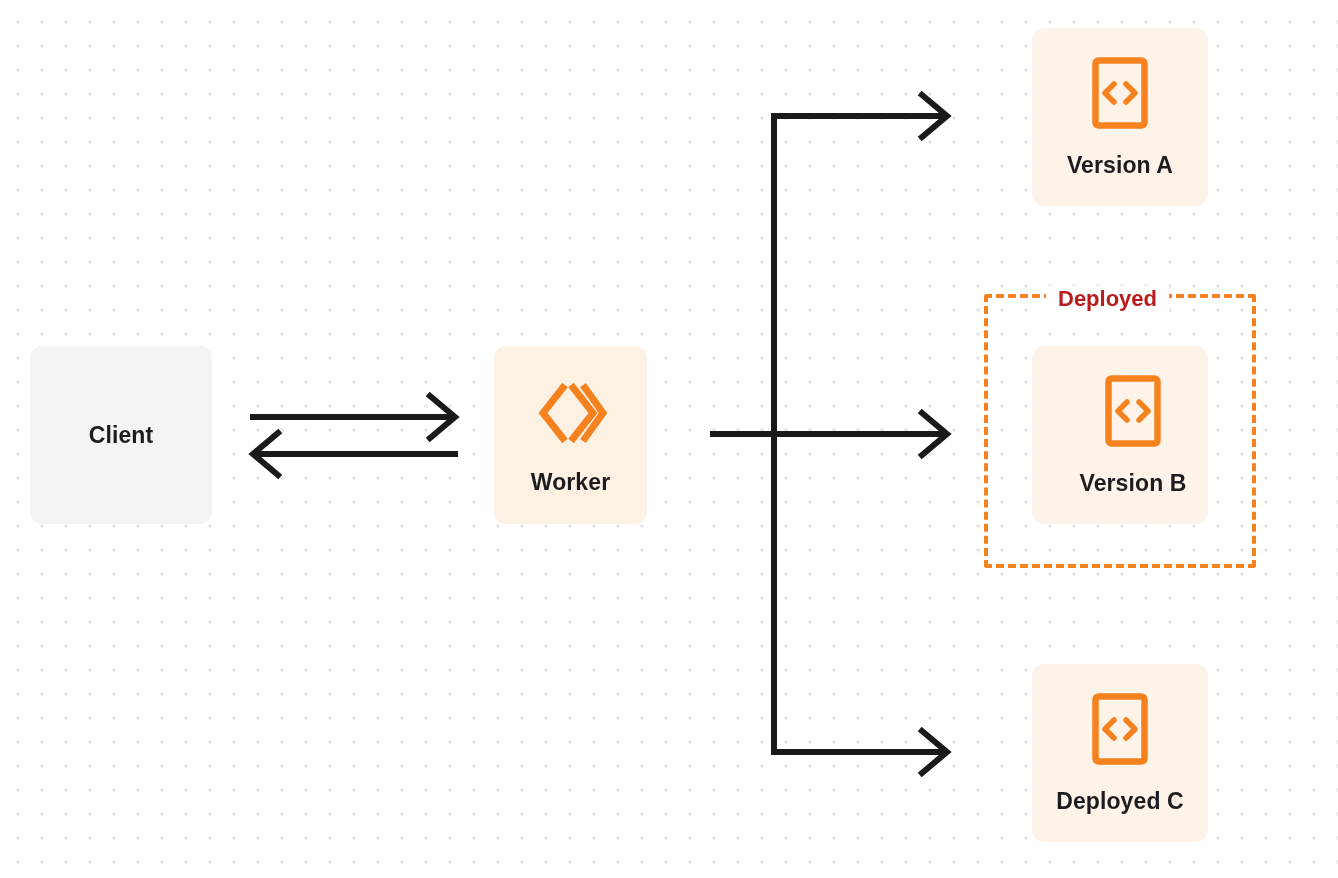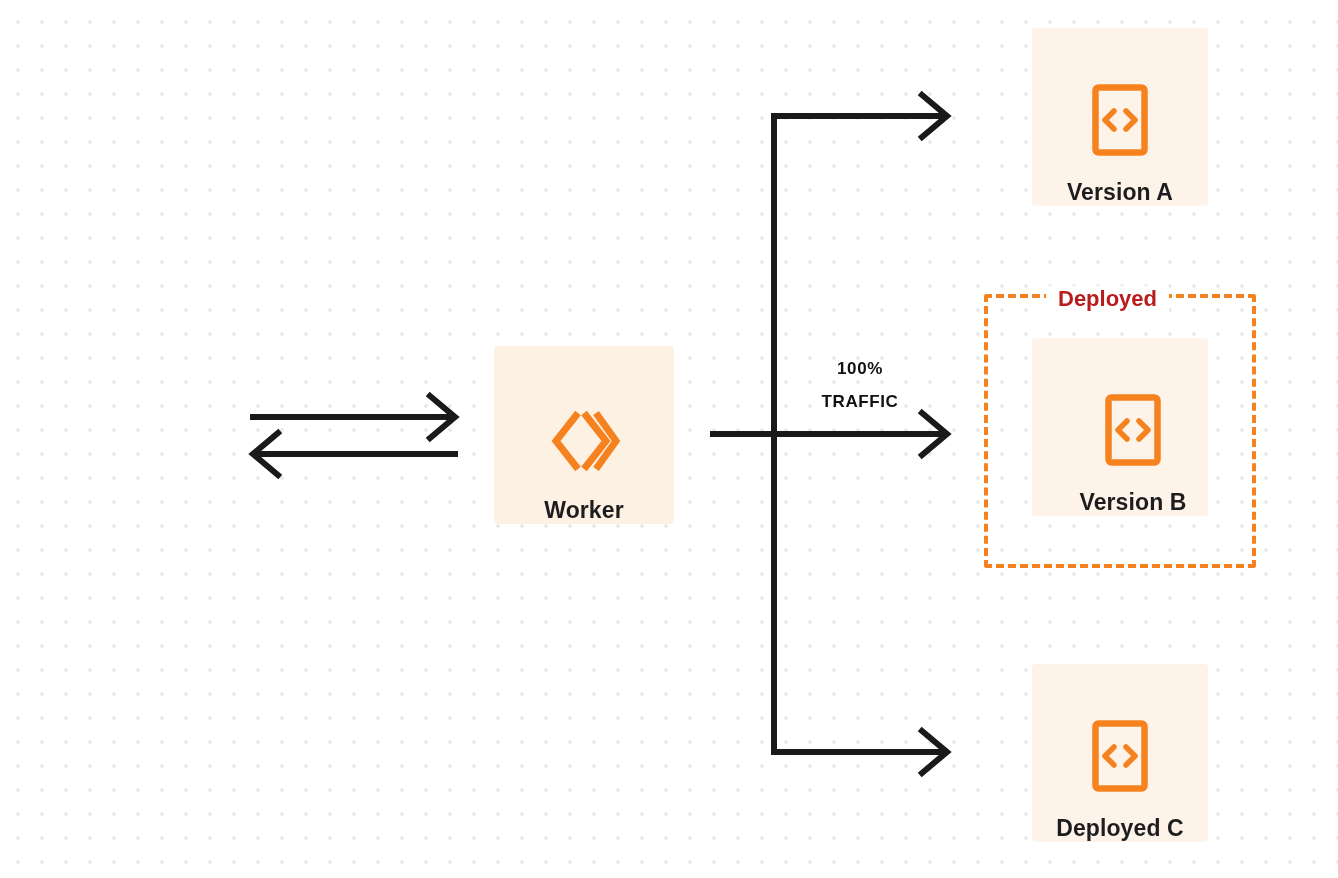--- a/index.html
+++ b/index.html
@@ -27,46 +27,46 @@
     height: 878px;
     pointer-events: none;
   }
 
   
   .node {
     position: absolute;
     display: flex;
     flex-direction: column;
     align-items: center;
-    justify-content: flex-end;
-    border-radius: 4px;
+    justify-content: center;
+    border-radius: 12px;
     box-sizing: border-box;
   }
   .node-client {
     left: 30px;
     top: 346px;
     width: 182px;
     height: 178px;
     background: #f3f4f6;
   }
   .node-worker {
     left: 494px;
     top: 346px;
-    width: 180px;
+    width: 153px;
     height: 178px;
     background: #fdf1e3;
   }
   .node-version {
     left: 1032px;
     width: 176px;
     height: 178px;
     background: #fdf3e8;
   }
   .node-va { top: 28px; }
-  .node-vb { top: 338px; padding-left: 26px; }
+  .node-vb { top: 346px; padding-left: 26px; }
   .node-vc { top: 664px; }
 
   .node-label {
     font-size: 23px;
     font-weight: bold;
     color: #1d1d1f;
     letter-spacing: 0.1px;
     text-align: center;
   }
   .node-client .node-label {
@@ -149,28 +149,27 @@
         <polyline points="922,413 947,434 922,455" stroke-linecap="square"></polyline>
       </g>
 
       <g>
         <line x1="771" y1="752" x2="944" y2="752"></line>
         <polyline points="922,731 947,752 922,773" stroke-linecap="square"></polyline>
       </g>
     </g>
   </svg>
 
-  <div class="traffic-label">
-    <span>100%</span>
-    <span>TRAFFIC</span>
-  </div>
 
   <div class="deployed-region"></div>
   <div class="deployed-label">Deployed</div>
 
+  <div class="node node-client">
+    <div class="node-label">Client</div>
+  </div>
 
   <div class="node node-worker">
     <span class="node-icon">
       <svg width="76" height="76" viewBox="0 0 76 76" aria-hidden="true">
         <g fill="none" stroke="#f6821f" stroke-width="7" stroke-linecap="butt" stroke-linejoin="miter">
           <polyline points="32,10 10,38 32,66"></polyline>
           <polyline points="38,10 60,38 38,66"></polyline>
           <polyline points="50,10 70,38 50,66"></polyline>
         </g>
       </svg>

